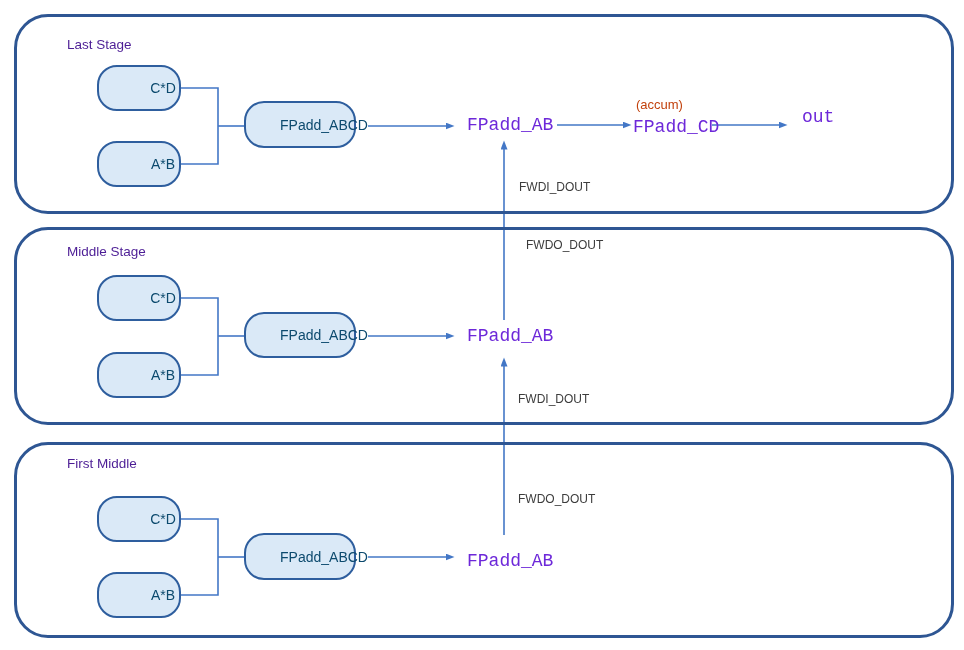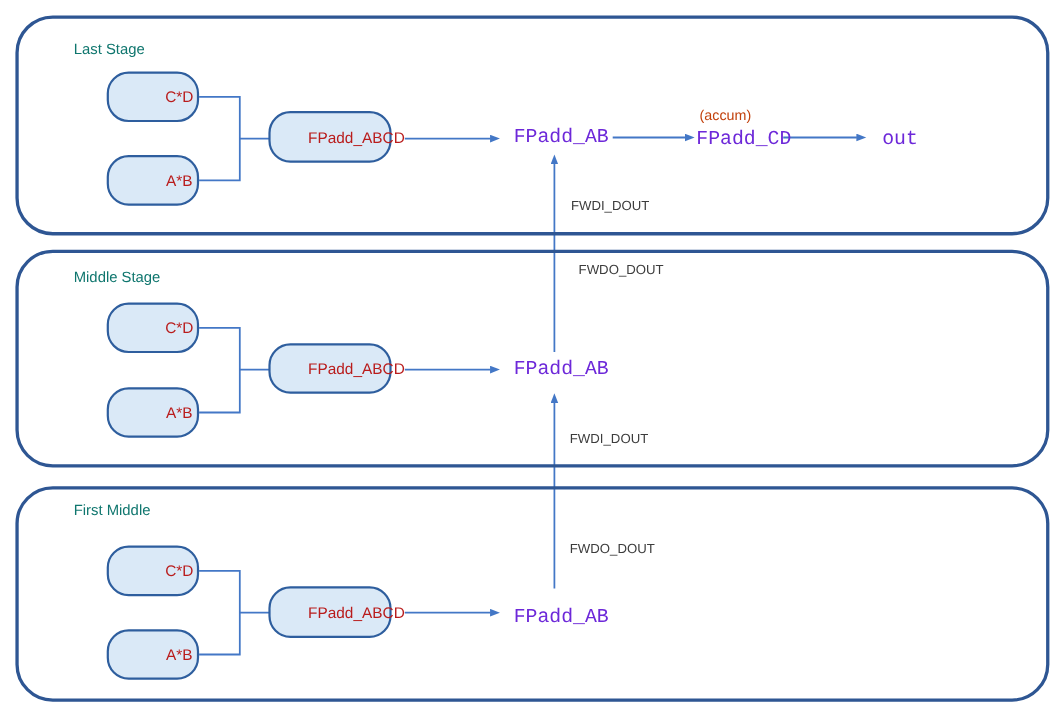--- a/index.html
+++ b/index.html
@@ -5,26 +5,26 @@
   html,body{margin:0;padding:0;background:#ffffff;}
   .canvas{
     position:relative;width:964px;height:650px;background:#ffffff;overflow:hidden;
     font-family:"Liberation Sans","DejaVu Sans",sans-serif;color:#3a3a3a;
   }
   .wires{position:absolute;left:0;top:0;z-index:1;pointer-events:none;}
   .stage{
     position:absolute;left:14px;width:940px;border:3px solid #2e5693;border-radius:34px;
     background:transparent;z-index:2;box-sizing:border-box;
   }
-  .stage-label{position:absolute;z-index:3;font-size:13.5px;color:#0f766e;white-space:nowrap;}
+  .stage-label{position:absolute;z-index:3;font-size:13.5px;color:#4c1d95;white-space:nowrap;}
   .node-box{
     position:absolute;z-index:3;box-sizing:border-box;
     background:#dae9f7;border:2px solid #2e5e9e;border-radius:20px;
     display:flex;align-items:center;justify-content:center;
-    font-size:14px;color:#b91c1c;white-space:nowrap;padding-left:48px;
+    font-size:14px;color:#0c4a6e;white-space:nowrap;padding-left:48px;
   }
   .small-box{left:97px;width:84px;height:46px;}
   .wide-box{left:244px;width:112px;height:47px;}
   .node-text{position:absolute;z-index:3;font-size:18px;color:#6d28d9;white-space:nowrap;line-height:16px;font-family:Liberation Mono, monospace;}
   .note-text{position:absolute;z-index:3;font-size:13px;color:#c2410c;white-space:nowrap;}
   .wire-label{position:absolute;z-index:3;font-size:12px;color:#3c3c3c;white-space:nowrap;}
   .watermark{position:absolute;z-index:4;font-size:17px;color:#9fd19d;opacity:0.85;white-space:nowrap;letter-spacing:0.5px;}
 </style>
 </head>
 <body>
@@ -62,21 +62,21 @@
   <div class="stage" style="top:227px;height:198px;"></div>
   <div class="stage" style="top:442px;height:196px;"></div>
 
   <div class="stage-label" style="left:67px;top:37px;">Last Stage</div>
   <div class="node-box small-box" style="top:65px;">C*D</div>
   <div class="node-box small-box" style="top:141px;">A*B</div>
   <div class="node-box wide-box" style="top:101px;">FPadd_ABCD</div>
   <div class="node-text" style="left:467px;top:117px;">FPadd_AB</div>
   <div class="note-text" style="left:636px;top:97px;">(accum)</div>
   <div class="node-text" style="left:633px;top:119px;">FPadd_CD</div>
-  <div class="node-text" style="left:802px;top:119px;">out</div>
+  <div class="node-text" style="left:802px;top:109px;">out</div>
   <div class="wire-label" style="left:519px;top:180px;">FWDI_DOUT</div>
 
   <div class="stage-label" style="left:67px;top:244px;">Middle Stage</div>
   <div class="node-box small-box" style="top:275px;">C*D</div>
   <div class="node-box small-box" style="top:352px;">A*B</div>
   <div class="node-box wide-box" style="top:312px;height:46px;">FPadd_ABCD</div>
   <div class="node-text" style="left:467px;top:328px;">FPadd_AB</div>
   <div class="wire-label" style="left:526px;top:238px;">FWDO_DOUT</div>
   <div class="wire-label" style="left:518px;top:392px;">FWDI_DOUT</div>
 

